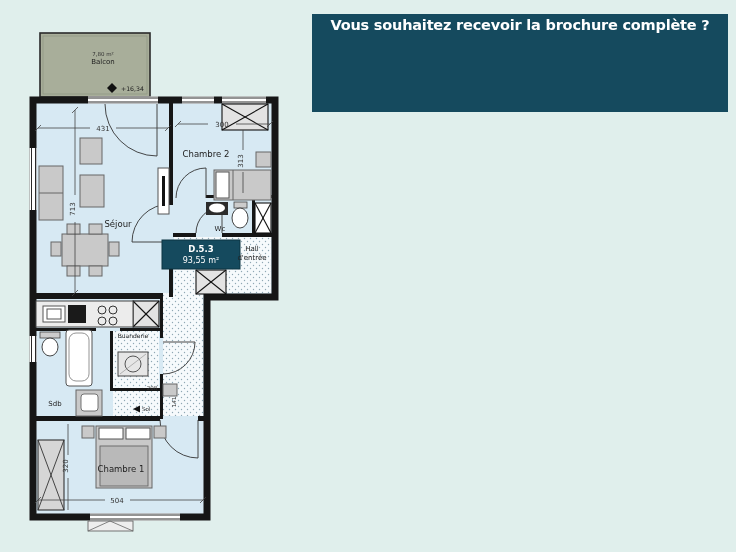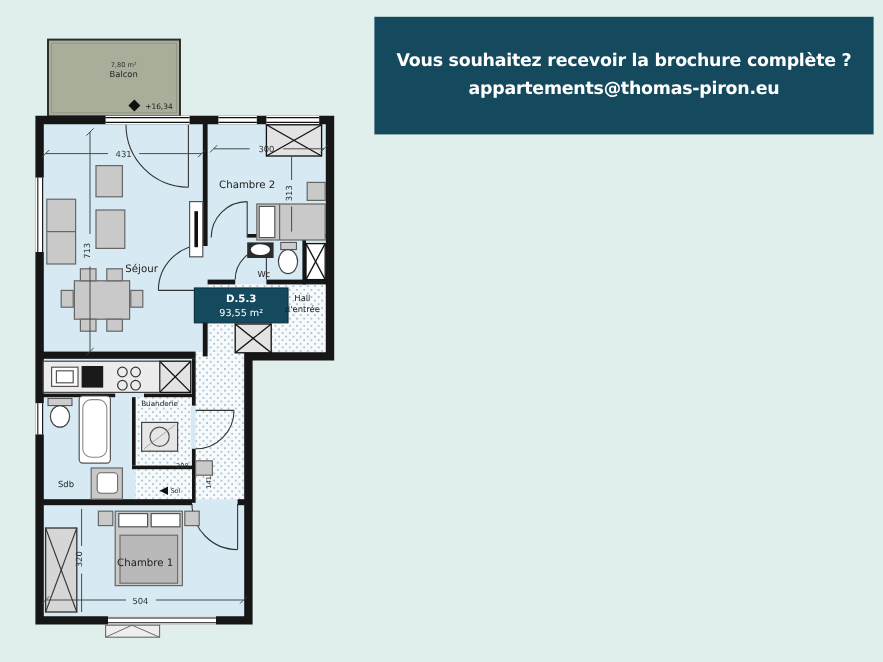--- a/index.html
+++ b/index.html
@@ -4,21 +4,21 @@
 <style>
   html,body{margin:0;padding:0;}
   body{
     width:736px;height:552px;position:relative;overflow:hidden;
     background:#e0efec;
     font-family:"DejaVu Sans","Liberation Sans",sans-serif;
   }
   .banner{
     position:absolute;left:312px;top:14px;width:416px;height:98px;
     background:#154a5e;color:#ffffff;
-    display:flex;flex-direction:column;justify-content:center;
+    display:flex;flex-direction:column;justify-content:flex-start;
     text-align:center;font-weight:bold;font-size:14.5px;line-height:1.62;
     letter-spacing:-0.2px;padding:0 4px;box-sizing:border-box;
   }
   .plan-svg{position:absolute;left:0;top:0;}
   svg text{font-family:"DejaVu Sans","Liberation Sans",sans-serif;fill:#222;}
   .roomlbl{font-size:8.5px;}
   .smlbl{font-size:7px;}
   .dim{font-size:7px;fill:#333;}
   .tiny{font-size:5.5px;fill:#333;}
   .badge-code{font-size:8.5px;font-weight:bold;fill:#fff;}
@@ -27,21 +27,20 @@
   .furn{fill:#c9c9c9;stroke:#666;stroke-width:1;}
   .fixt{fill:#ffffff;stroke:#555;stroke-width:1;}
   .dimline{stroke:#444;stroke-width:0.8;}
   .doorarc{stroke:#333;stroke-width:0.9;fill:none;}
 </style>
 </head>
 <body>
 
 <div class="banner">
   <div>Vous souhaitez recevoir la brochure complète ?</div>
-  <div>appartements@thomas-piron.eu</div>
 </div>
 
 <svg class="plan-svg" width="736" height="552" viewBox="0 0 736 552">
   <defs>
     <pattern id="dots" width="6" height="6" patternUnits="userSpaceOnUse">
       <rect width="6" height="6" fill="#f6fafc"></rect>
       <circle cx="1.5" cy="1.5" r="0.7" fill="#8fa8b4"></circle>
       <circle cx="4.5" cy="4.5" r="0.7" fill="#8fa8b4"></circle>
     </pattern>
   </defs>

